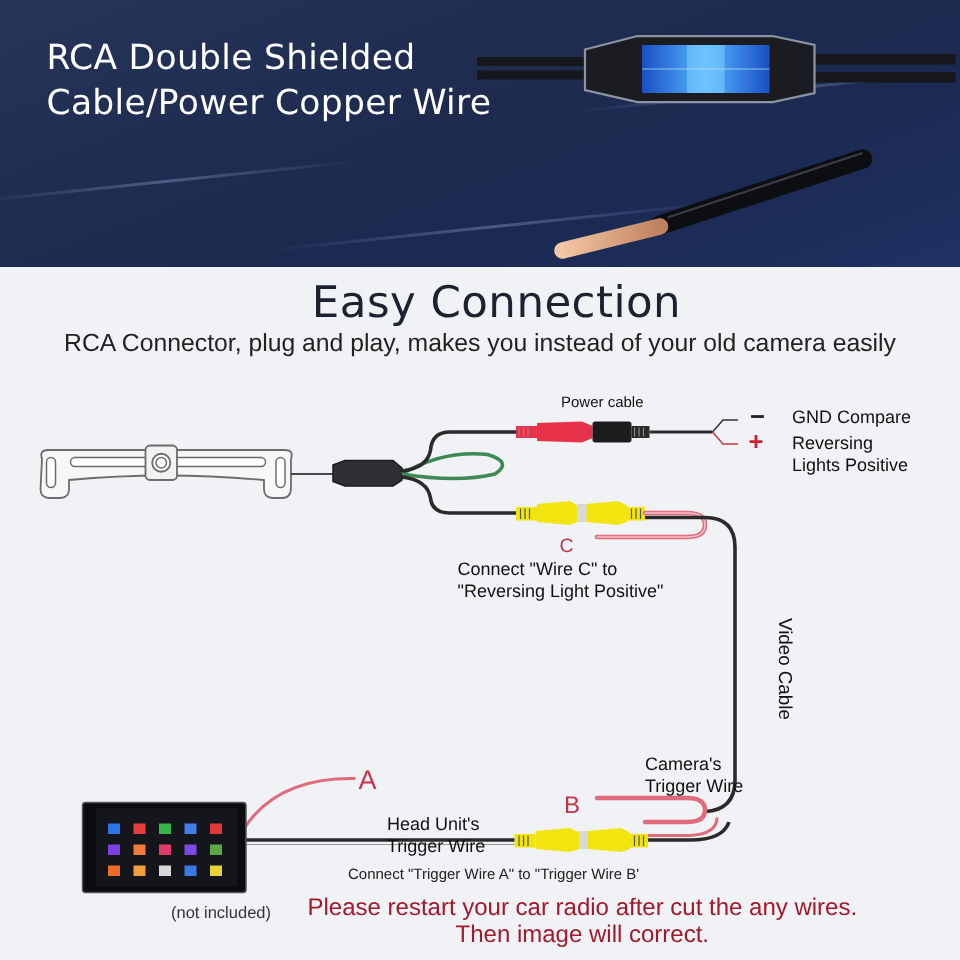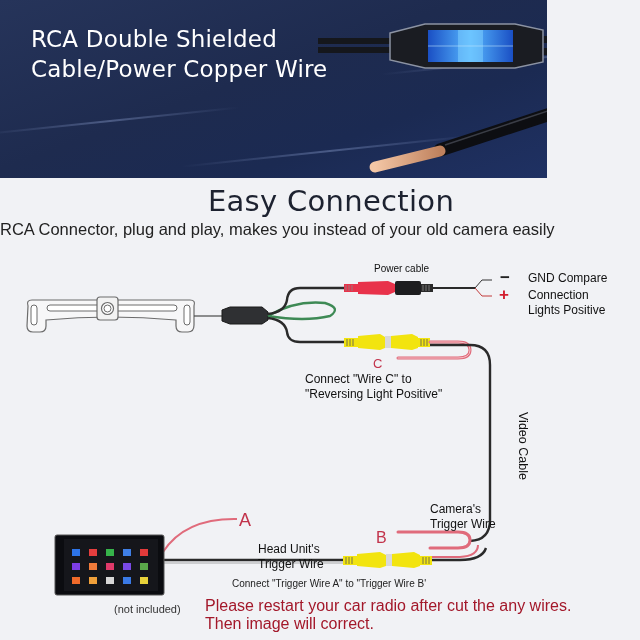--- a/index.html
+++ b/index.html
@@ -1,30 +1,30 @@
 <!DOCTYPE html>
 <html><head>
 <meta charset="utf-8">
 <style>
   html, body { margin: 0; padding: 0; }
   body { width: 640px; height: 640px; overflow: hidden; background: #f1f2f5; position: relative; font-family: "Liberation Sans", sans-serif; }
-  .banner { position: absolute; left: 0; top: 0; width: 547px; height: 178px;
+  .banner { position: absolute; left: 0; top: 0; width: 640px; height: 178px;
     background: linear-gradient(160deg, #26345a 0%, #1e2b4f 45%, #1b2a52 70%, #1f3163 100%); overflow: hidden; }
   .banner .streak { position: absolute; height: 2px; background: linear-gradient(90deg, rgba(255,255,255,0), rgba(160,180,230,0.35), rgba(255,255,255,0)); transform: rotate(-6deg); }
   .banner-title { position: absolute; left: 31px; top: 24px; color: #ffffff; font-family: "DejaVu Sans", sans-serif; font-size: 23px; line-height: 30px; font-weight: 500; letter-spacing: 0.2px; }
   .banner-desc { position: absolute; left: 32px; top: 88px; width: 290px; color: #ffffff; font-size: 14.5px; line-height: 20px; }
   .banner-graphic { position: absolute; left: 300px; top: 0; width: 340px; height: 178px; }
 
   .heading { position: absolute; left: 0; top: 184px; width: 662px; text-align: center; font-family: "DejaVu Sans", sans-serif; font-size: 29px; color: #1d2230; letter-spacing: 0.3px; }
-  .subheading { position: absolute; left: 0; top: 220px; width: 640px; text-align: left; font-size: 16.5px; color: #222; }
+  .subheading { position: absolute; left: 0; top: 220px; width: 640px; text-align: center; font-size: 16.5px; color: #222; }
 
   .diagram { position: absolute; left: 0; top: 250px; width: 640px; height: 390px; }
   .lbl { position: absolute; font-size: 12px; color: #111; line-height: 15px; white-space: nowrap; }
   .lbl-red { color: #c2334b; }
-  .note { position: absolute; left: 205px; top: 597px; color: #a3182a; font-size: 16px; line-height: 18px; }
+  .note { position: absolute; left: 205px; top: 597px; color: #a3182a; font-size: 16px; line-height: 18px; text-align: center; }
   .headunit-cap { position: absolute; left: 77px; top: 603px; font-size: 11px; color: #333; margin-left: 37px; }
 </style>
 </head>
 <body>
 
 <div class="banner">
   <div class="streak" style="left:-20px;top:120px;width:260px;"></div>
   <div class="streak" style="left:180px;top:150px;width:300px;"></div>
   <div class="streak" style="left:380px;top:60px;width:260px;"></div>
 
@@ -169,21 +169,21 @@
         <rect x="140" y="577" width="8" height="7" fill="#e8d23a"></rect>
     </g>
   </g>
 </svg>
 
 <div class="lbl" style="left:374px;top:261px;font-size:10px;">Power cable</div>
 <div class="lbl" style="left:500px;top:270px;font-size:17px;font-weight:bold;color:#222;">−</div>
 <div class="lbl" style="left:499px;top:287px;font-size:17px;font-weight:bold;color:#d21e2e;">+</div>
 <div class="lbl" style="left:528px;top:271px;">GND Compare</div>
 <div class="lbl" style="left:528px;top:288px;">
-  <div>Connection</div>
+  <div>Reversing</div>
   <div>Lights Positive</div>
 </div>
 
 <div class="lbl lbl-red" style="left:373px;top:356px;font-size:13px;">C</div>
 <div class="lbl" style="left:305px;top:372px;">
   <div>Connect "Wire C" to</div>
   <div>"Reversing Light Positive"</div>
 </div>
 
 <div class="lbl" style="left:498px;top:412px;transform-origin:0 0;transform:rotate(90deg) translate(0,-14px);left:516px;font-size:12.5px;">Video Cable</div>

